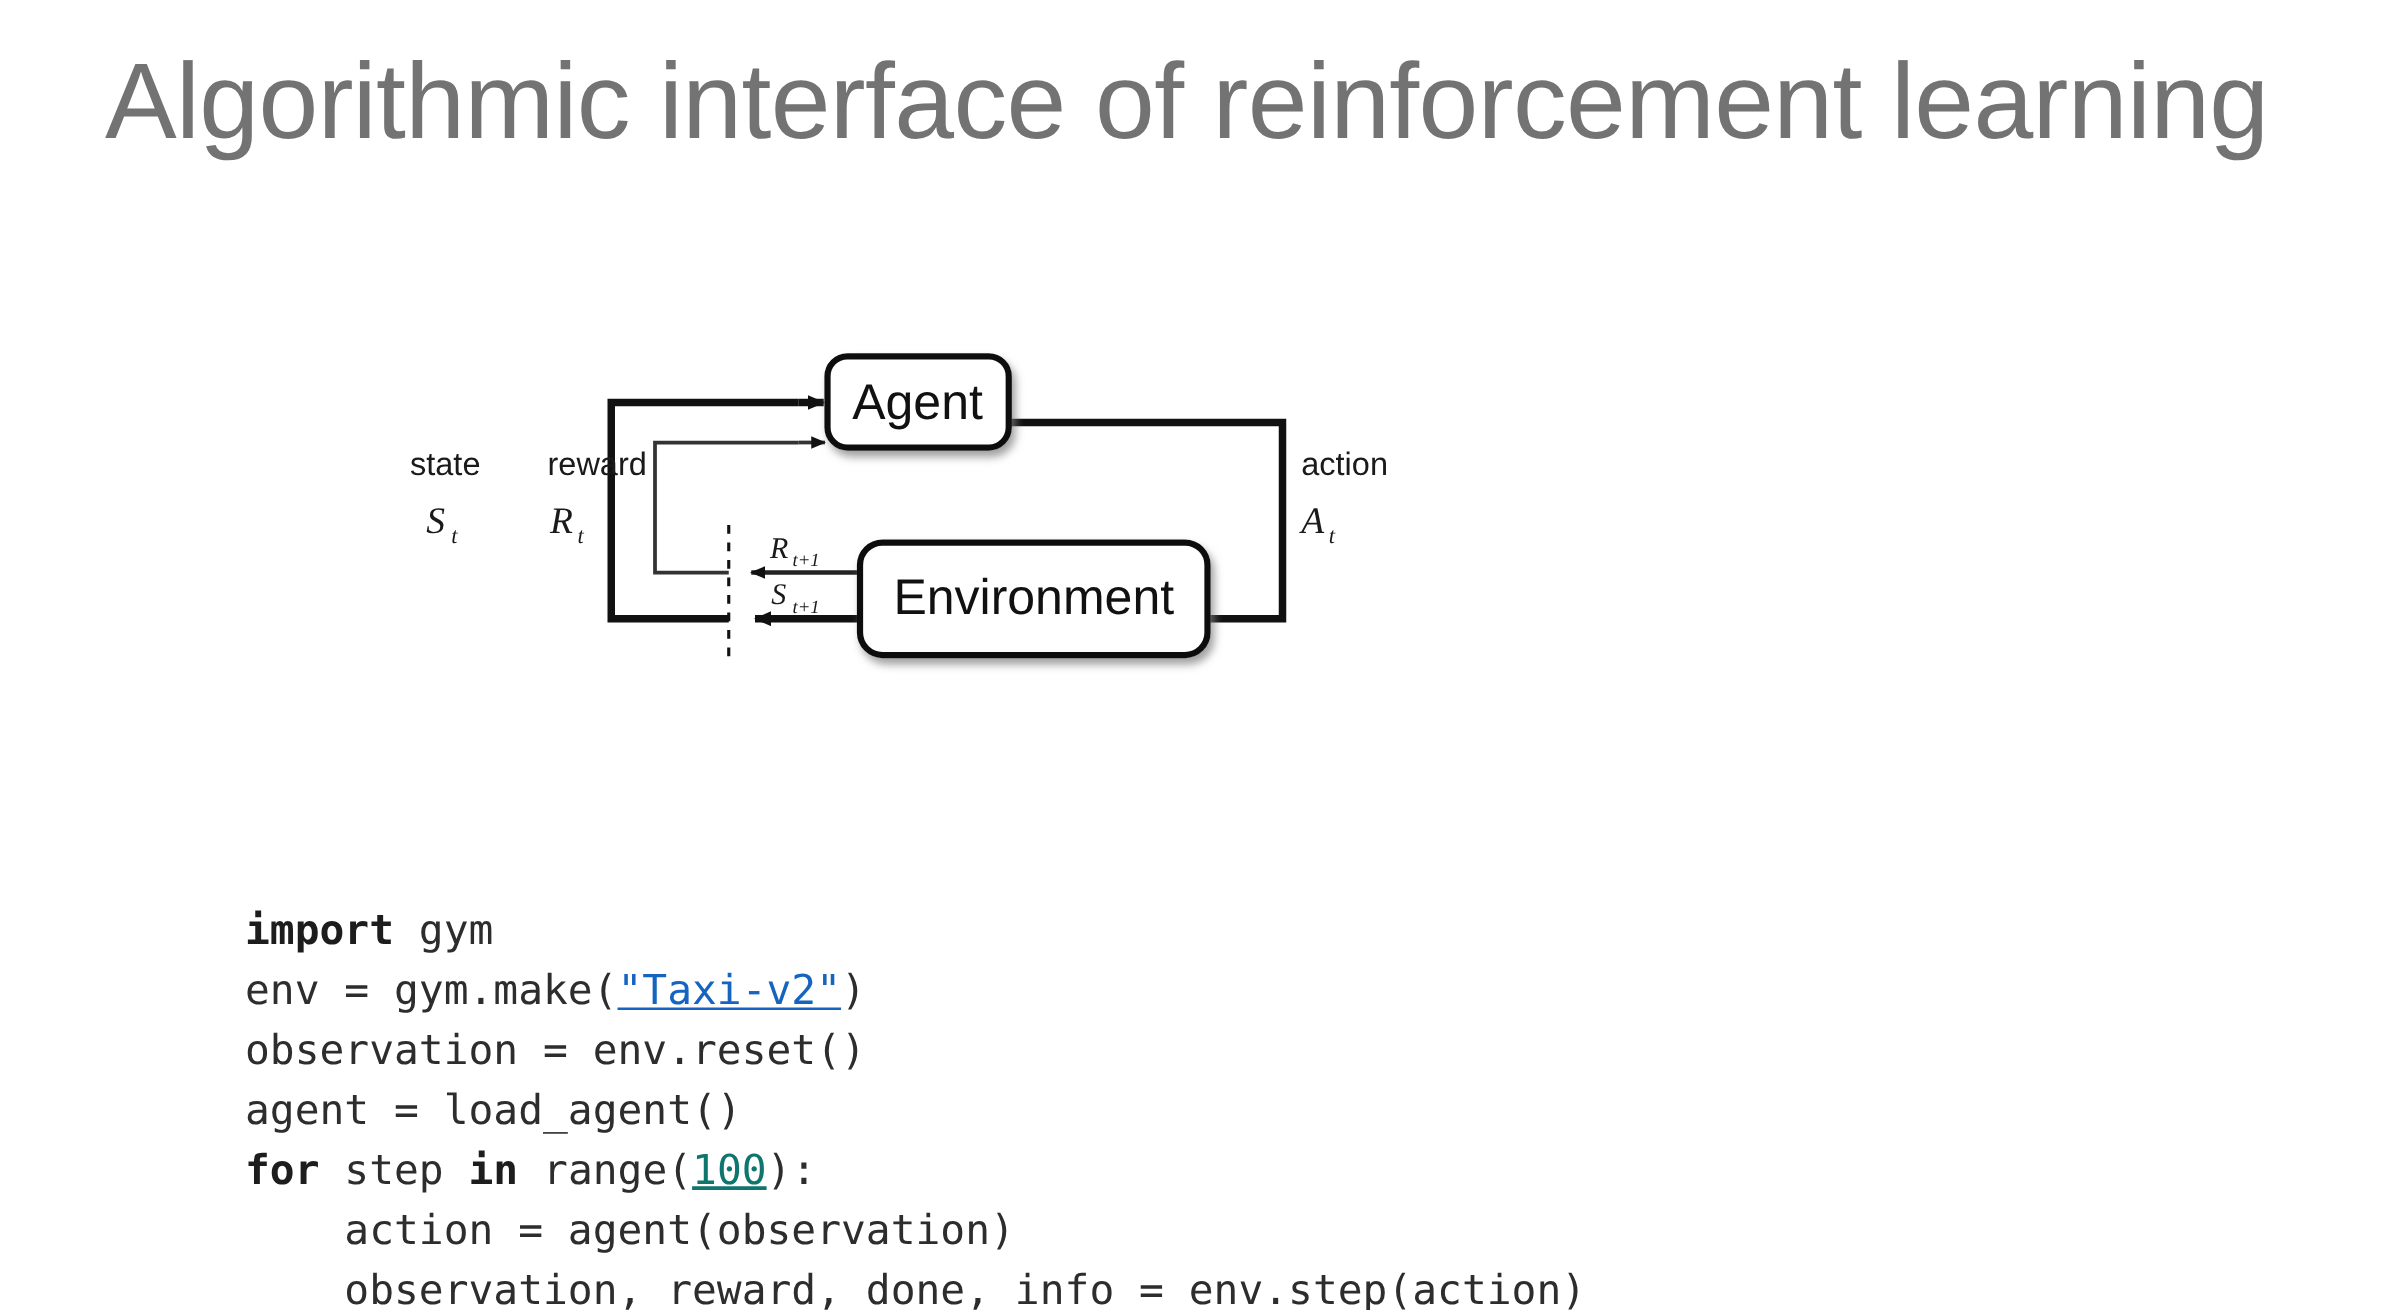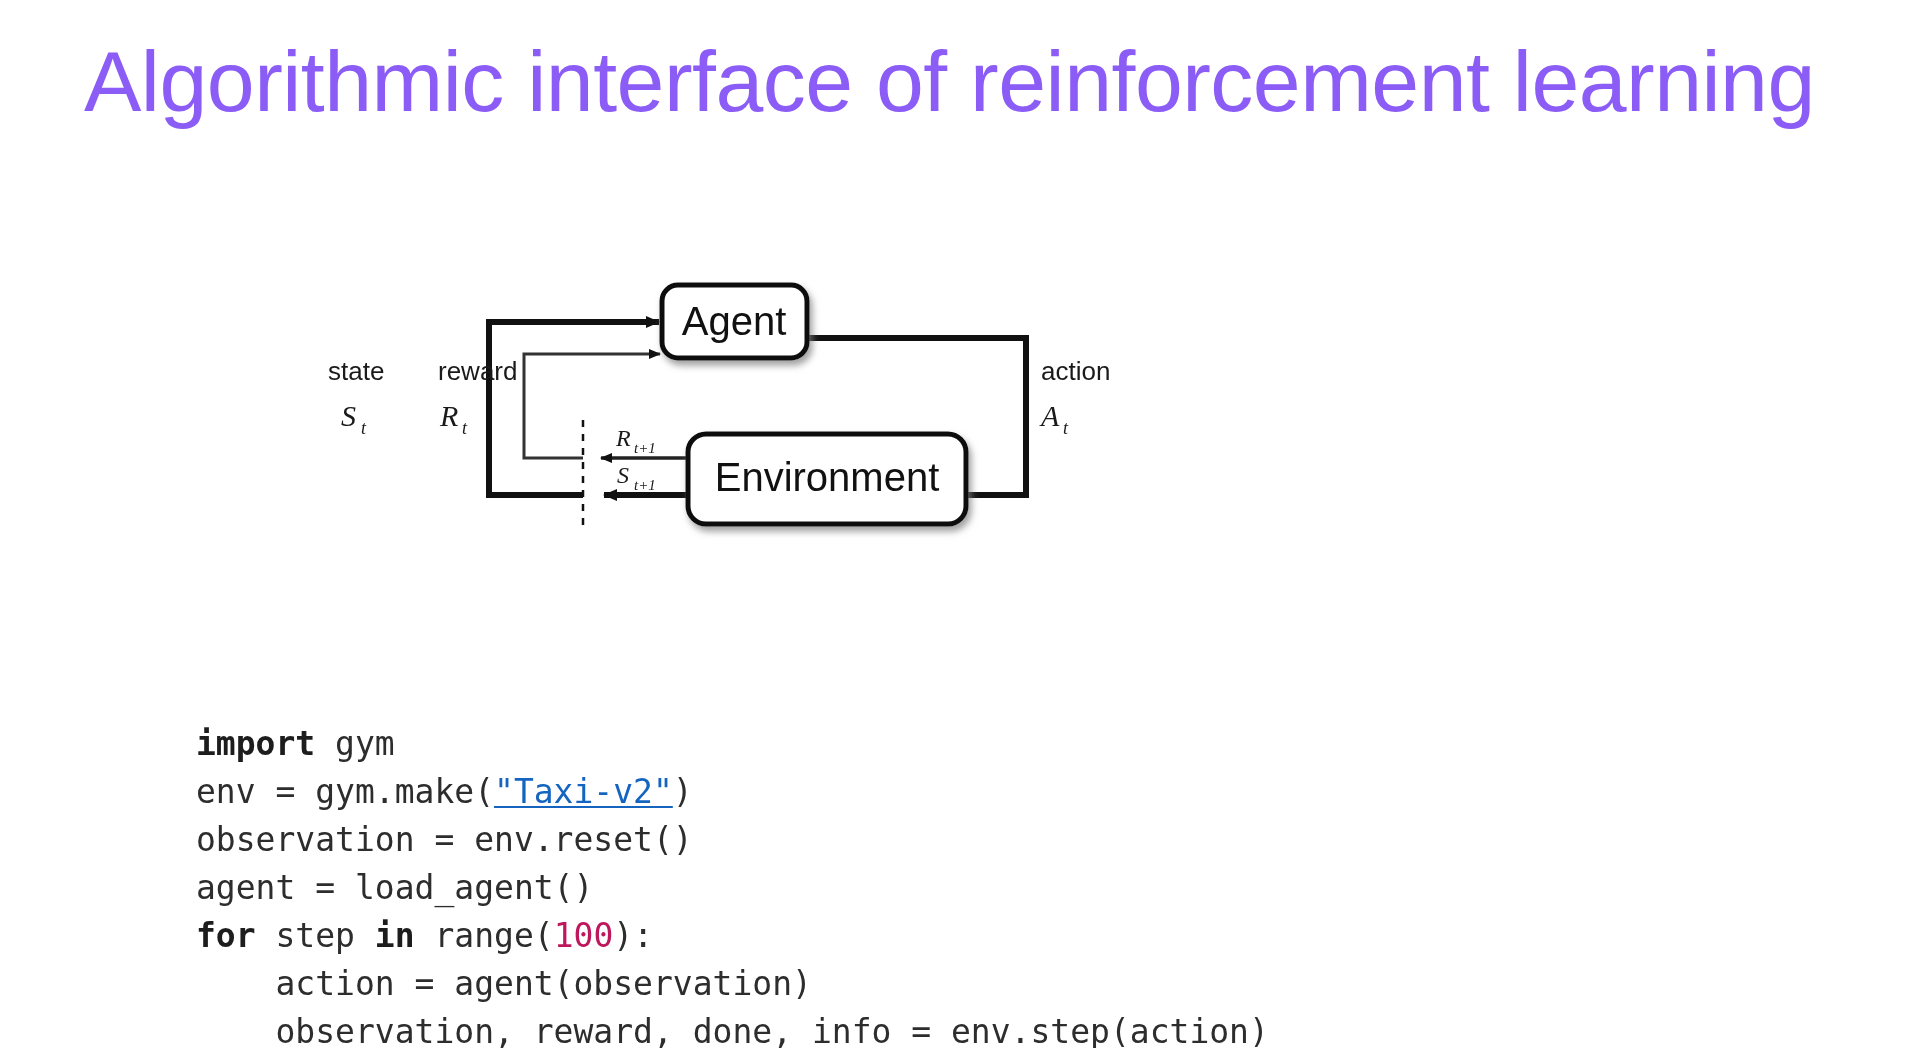--- a/index.html
+++ b/index.html
@@ -20,21 +20,21 @@
   
   #slide-title {
     position: absolute;
     left: 84px;
     top: 36px;
     width: 1790px;
     font-family: "Liberation Sans", sans-serif;
     font-size: 86px;
     font-weight: 400;
     line-height: 1.05;
-    color: #8b5cf6;
+    color: #737373;
     letter-spacing: -0.5px;
     white-space: nowrap;
   }
 
   
   #rl-diagram {
     position: absolute;
     left: 376px;
     top: 250px;
     width: 900px;
@@ -95,21 +95,22 @@
   }
   #code-block .ln {
     display: block;
     white-space: pre;
   }
   .kw {
     font-weight: bold;
     color: #1d1d1d;
   }
   .num {
-    color: #be185d;
+    color: #0f766e;
+    text-decoration: underline;
   }
   .link {
     color: #1565c0;
     text-decoration: underline;
     text-decoration-thickness: 2px;
     text-underline-offset: 3px;
     cursor: pointer;
   }
 </style>
 </head>

